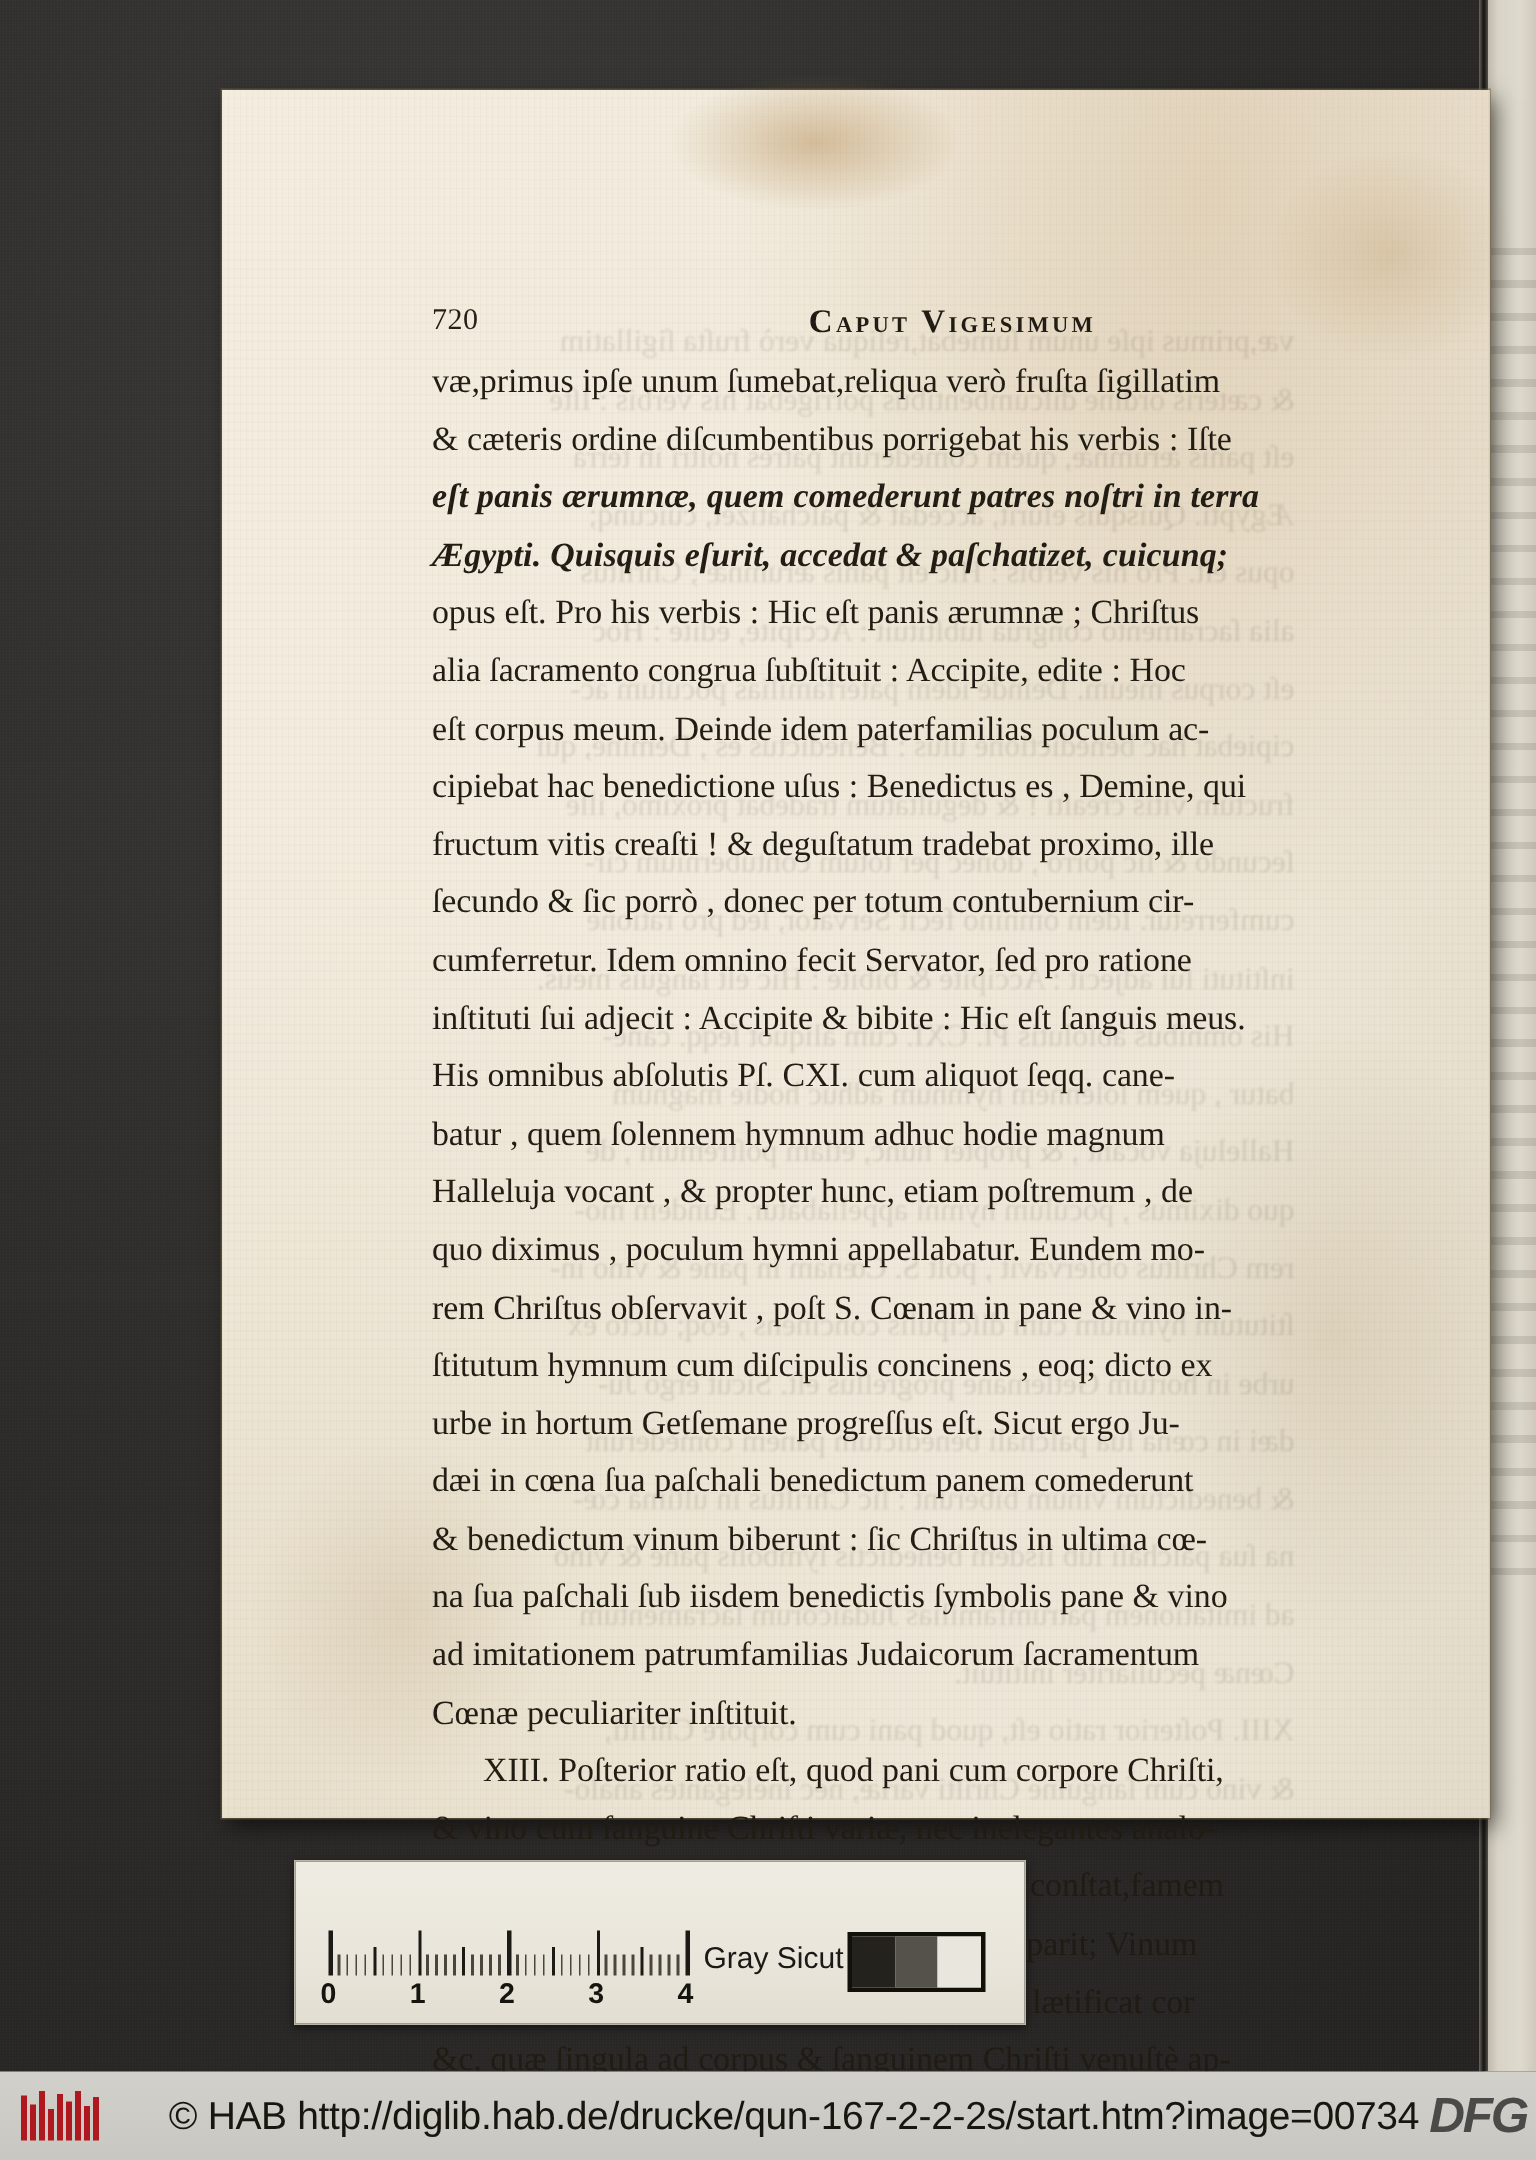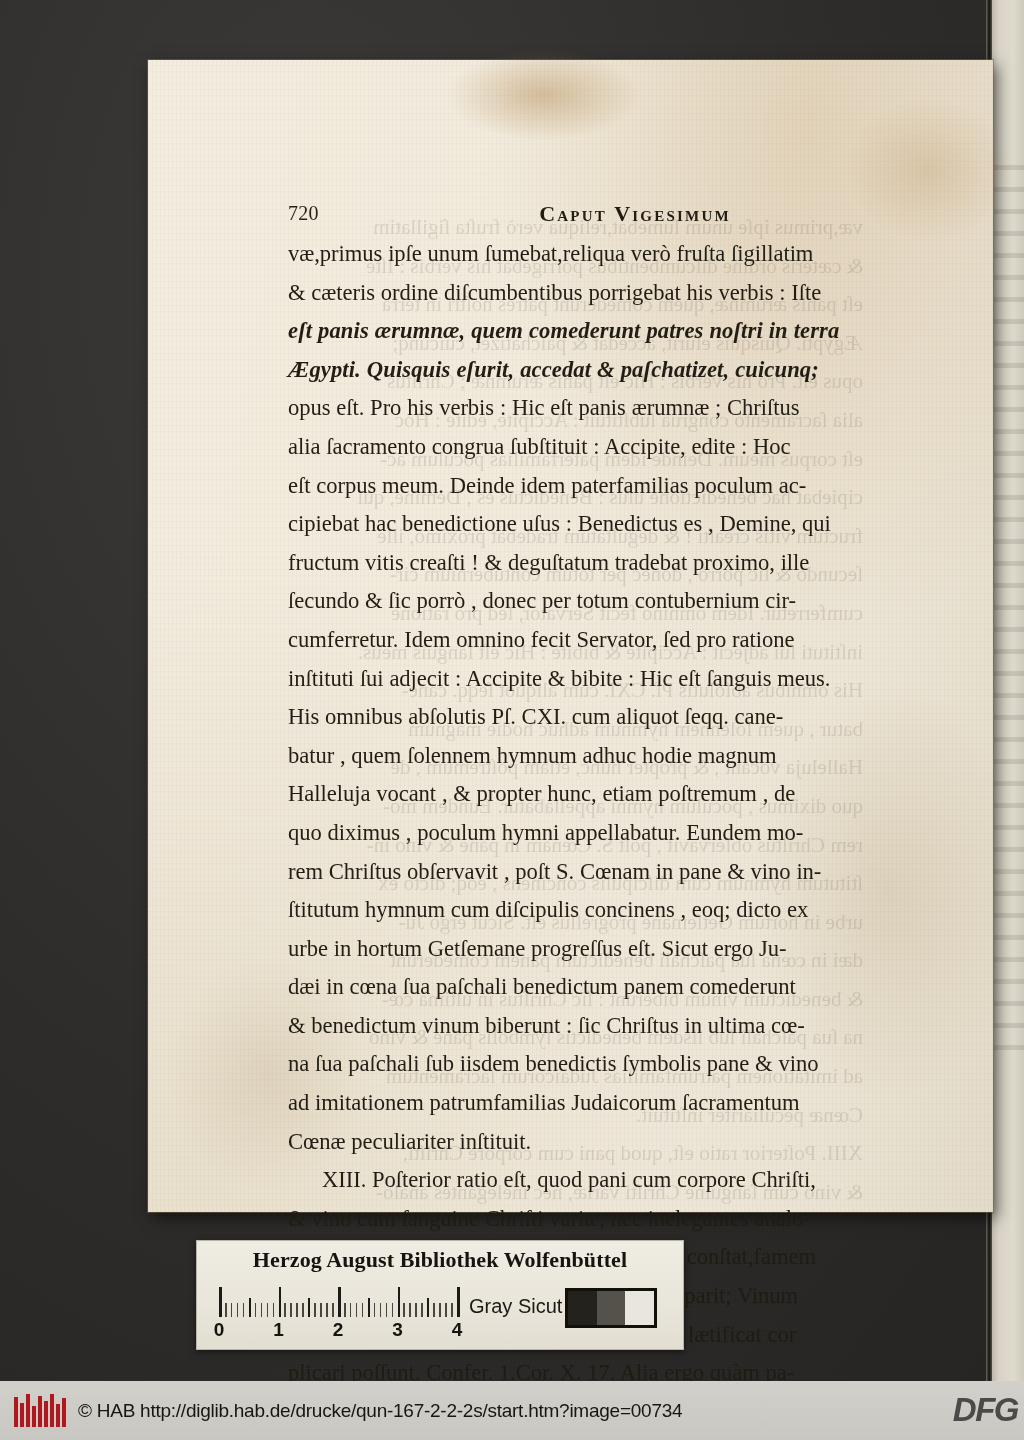--- a/index.html
+++ b/index.html
@@ -236,25 +236,26 @@
     gap: 2px;
     align-items: flex-end;
   }
   .hablogo .bars i {
     display: block;
     width: 4px;
     background: #b0181f;
   }
   .credittext {
     flex: 1 1 auto;
-    text-align: left;
+    text-align: right;
     font-family: "Liberation Sans", sans-serif;
-    font-size: 19px;
+    font-size: 26px;
     color: #17160f;
     letter-spacing: -0.25px;
+    padding-right: 78px;
     white-space: nowrap;
     overflow: hidden;
   }
   .dfglogo {
     position: absolute;
     right: 6px; top: 8px;
     width: 92px; height: 42px;
     font-family: "Liberation Sans", sans-serif;
     font-weight: bold;
     font-style: italic;
@@ -349,29 +350,29 @@
         <span class="ln">ad imitationem patrumfamilias Judaicorum ſacramentum</span>
         <span class="ln">Cœnæ peculiariter inſtituit.</span>
       </p>
 
       <p class="para">
         <span class="ln"><span class="indent"></span><span>XIII. Poſterior ratio eſt, quod pani cum corpore Chriſti,</span></span>
         <span class="ln">&amp; vino cum ſanguine Chriſti variæ, nec inelegantes analo-</span>
         <span class="ln">giæ intercedant.Panis enim ex multis granis conſtat,famem</span>
         <span class="ln">ſedat , paſcit, nutrit , confortat,nauſeam non parit; Vinum</span>
         <span class="ln">potus pretioſus, è cœli rore, ſitim reſtinguit , lætificat cor</span>
+        <span class="ln">&amp;c. quæ ſingula ad corpus &amp; ſanguinem Chriſti venuſtè ap-</span>
         <span class="ln">plicari poſſunt. Confer. 1.Cor. X. 17.  Alia ergo quàm pa-</span>
         <span class="ln lastline">nem</span>
       </p>
 
     </div>
   </div>
 
   <div class="scalecard">
-    <div class="cardtitle">Herzog August Bibliothek Wolfenbüttel</div>
 
     <div class="ruler">
         <div class="tick major" style="left: 0px;"></div>
         <div class="tick minor" style="left: 5.95px;"></div>
         <div class="tick minor" style="left: 11.9px;"></div>
         <div class="tick minor" style="left: 17.85px;"></div>
         <div class="tick minor" style="left: 23.8px;"></div>
         <div class="tick mid" style="left: 29.75px;"></div>
         <div class="tick minor" style="left: 35.7px;"></div>
         <div class="tick minor" style="left: 41.65px;"></div>

